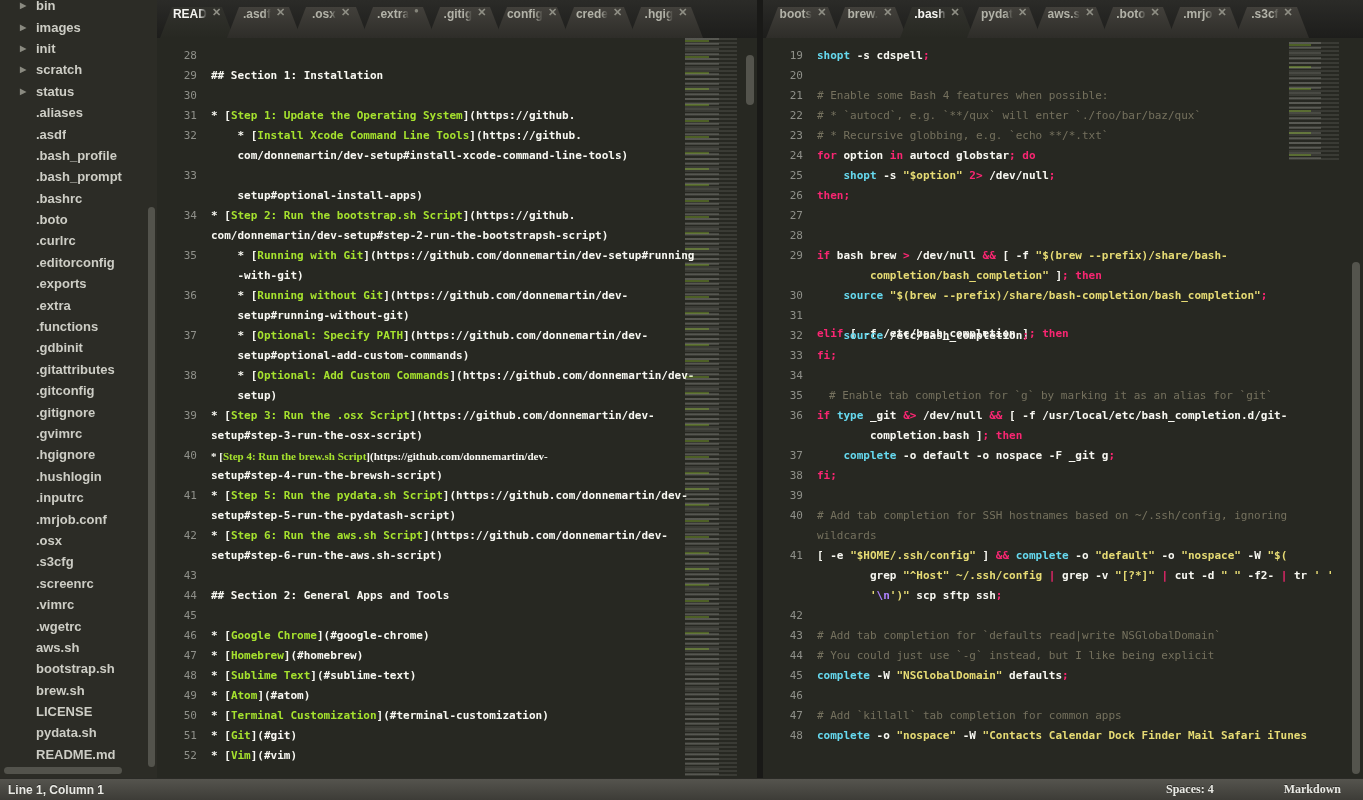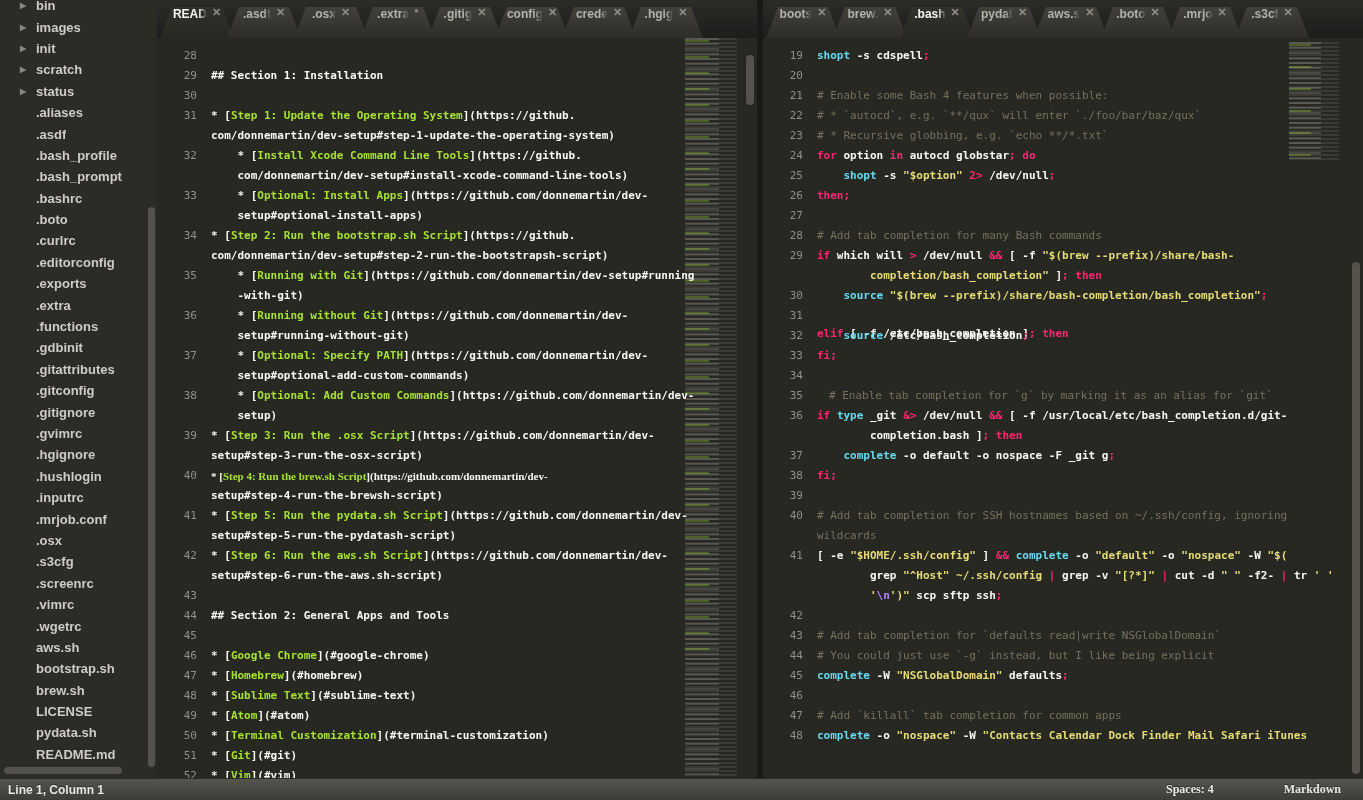--- a/index.html
+++ b/index.html
@@ -222,24 +222,23 @@
             <span class="tlabel">.hgig</span>
             <span class="close">✕</span>
           </div>
         </div>
       <div class="editor">
         <div class="code" id="code0">
             <div class="row"><span class="ln">28</span><span class="txt" style="padding-left: 0ch;"></span></div>
             <div class="row"><span class="ln">29</span><span class="txt" style="padding-left: 0ch;"><span class="tok-w">## Section 1: Installation</span></span></div>
             <div class="row"><span class="ln">30</span><span class="txt" style="padding-left: 0ch;"></span></div>
             <div class="row"><span class="ln">31</span><span class="txt" style="padding-left: 0ch;"><span class="tok-w">* [</span><span class="tok-g">Step 1: Update the Operating System</span><span class="tok-w">](https://github.</span></span></div>
-            <div class="row"><span class="ln"></span><span class="txt" style="padding-left: 0ch;"><span class="tok-w">com/donnemartin/dev-setup#step-1-update-the-operating-system)</span></span></div>
             <div class="row"><span class="ln">32</span><span class="txt" style="padding-left: 4ch; text-align: right;"><span class="tok-w">* [</span><span class="tok-g">Install Xcode Command Line Tools</span><span class="tok-w">](https://github.</span></span></div>
             <div class="row"><span class="ln"></span><span class="txt" style="padding-left: 4ch;"><span class="tok-w">com/donnemartin/dev-setup#install-xcode-command-line-tools)</span></span></div>
-            <div class="row"><span class="ln">33</span><span class="txt" style="padding-left: 4ch;"><span class="tok-w">* [</span><span class="tok-g">Optional: Install Apps</span><span class="tok-w">](https://github.com/donnemartin/dev-</span></span></div>
+            <div class="row"><span class="ln">33</span></div>
             <div class="row"><span class="ln"></span><span class="txt" style="padding-left: 4ch;"><span class="tok-w">setup#optional-install-apps)</span></span></div>
             <div class="row"><span class="ln">34</span><span class="txt" style="padding-left: 0ch;"><span class="tok-w">* [</span><span class="tok-g">Step 2: Run the bootstrap.sh Script</span><span class="tok-w">](https://github.</span></span></div>
             <div class="row"><span class="ln"></span><span class="txt" style="padding-left: 0ch;"><span class="tok-w">com/donnemartin/dev-setup#step-2-run-the-bootstrapsh-script)</span></span></div>
             <div class="row"><span class="ln">35</span><span class="txt" style="padding-left: 4ch;"><span class="tok-w">* [</span><span class="tok-g">Running with Git</span><span class="tok-w">](https://github.com/donnemartin/dev-setup#running</span></span></div>
             <div class="row"><span class="ln"></span><span class="txt" style="padding-left: 4ch;"><span class="tok-w">-with-git)</span></span></div>
             <div class="row"><span class="ln">36</span><span class="txt" style="padding-left: 4ch;"><span class="tok-w">* [</span><span class="tok-g">Running without Git</span><span class="tok-w">](https://github.com/donnemartin/dev-</span></span></div>
             <div class="row"><span class="ln"></span><span class="txt" style="padding-left: 4ch;"><span class="tok-w">setup#running-without-git)</span></span></div>
             <div class="row"><span class="ln">37</span><span class="txt" style="padding-left: 4ch;"><span class="tok-w">* [</span><span class="tok-g">Optional: Specify PATH</span><span class="tok-w">](https://github.com/donnemartin/dev-</span></span></div>
             <div class="row"><span class="ln"></span><span class="txt" style="padding-left: 4ch;"><span class="tok-w">setup#optional-add-custom-commands)</span></span></div>
             <div class="row"><span class="ln">38</span><span class="txt" style="padding-left: 4ch;"><span class="tok-w">* [</span><span class="tok-g">Optional: Add Custom Commands</span><span class="tok-w">](https://github.com/donnemartin/dev-</span></span></div>
@@ -309,22 +308,22 @@
         <div class="code" id="code1">
             <div class="row"><span class="ln">19</span><span class="txt" style="padding-left: 0ch;"><span class="tok-c">shopt</span><span class="tok-w"> -s cdspell</span><span class="tok-p">;</span></span></div>
             <div class="row"><span class="ln">20</span><span class="txt" style="padding-left: 0ch;"></span></div>
             <div class="row"><span class="ln">21</span><span class="txt" style="padding-left: 0ch;"><span class="tok-m"># Enable some Bash 4 features when possible:</span></span></div>
             <div class="row"><span class="ln">22</span><span class="txt" style="padding-left: 0ch;"><span class="tok-m"># * `autocd`, e.g. `**/qux` will enter `./foo/bar/baz/qux`</span></span></div>
             <div class="row"><span class="ln">23</span><span class="txt" style="padding-left: 0ch;"><span class="tok-m"># * Recursive globbing, e.g. `echo **/*.txt`</span></span></div>
             <div class="row"><span class="ln">24</span><span class="txt" style="padding-left: 0ch;"><span class="tok-p">for</span><span class="tok-w"> option </span><span class="tok-p">in</span><span class="tok-w"> autocd globstar</span><span class="tok-p">;</span><span class="tok-w"> </span><span class="tok-p">do</span></span></div>
             <div class="row"><span class="ln">25</span><span class="txt" style="padding-left: 4ch;"><span class="tok-c">shopt</span><span class="tok-w"> -s </span><span class="tok-y">"$option"</span><span class="tok-w"> </span><span class="tok-p">2&gt;</span><span class="tok-w"> /dev/null</span><span class="tok-p">;</span></span></div>
             <div class="row"><span class="ln">26</span><span class="txt" style="padding-left: 0ch;"><span class="tok-p">then;</span></span></div>
             <div class="row"><span class="ln">27</span><span class="txt" style="padding-left: 0ch;"></span></div>
-            <div class="row"><span class="ln">28</span><span class="txt" style="padding-left: 0ch;"><span class="tok-m"># Add tab completion for many Bash commands</span></span></div>
-            <div class="row"><span class="ln">29</span><span class="txt" style="padding-left: 0ch;"><span class="tok-p">if</span><span class="tok-w"> which will </span><span class="tok-p">&gt;</span><span class="tok-w"> /dev/null </span><span class="tok-p">&amp;&amp;</span><span class="tok-w"> [ -f </span><span class="tok-y">"$(brew --prefix)/share/bash-</span></span></div>
+            <div class="row"><span class="ln">28</span></div>
+            <div class="row"><span class="ln">29</span><span class="txt" style="padding-left: 0ch;"><span class="tok-p">if</span><span class="tok-w"> bash brew </span><span class="tok-p">&gt;</span><span class="tok-w"> /dev/null </span><span class="tok-p">&amp;&amp;</span><span class="tok-w"> [ -f </span><span class="tok-y">"$(brew --prefix)/share/bash-</span></span></div>
             <div class="row"><span class="ln"></span><span class="txt" style="padding-left: 8ch;"><span class="tok-y">completion/bash_completion"</span><span class="tok-w"> ]</span><span class="tok-p">;</span><span class="tok-w"> </span><span class="tok-p">then</span></span></div>
             <div class="row"><span class="ln">30</span><span class="txt" style="padding-left: 4ch;"><span class="tok-c">source</span><span class="tok-w"> </span><span class="tok-y">"$(brew --prefix)/share/bash-completion/bash_completion"</span><span class="tok-p">;</span></span></div>
             <div class="row"><span class="ln">31</span><span class="txt" style="padding-left: 0ch; margin-top: 18px;"><span class="tok-p">elif</span><span class="tok-w"> [ -f /etc/bash_completion ]</span><span class="tok-p">;</span><span class="tok-w"> </span><span class="tok-p">then</span></span></div>
             <div class="row"><span class="ln">32</span><span class="txt" style="padding-left: 4ch;"><span class="tok-c">source</span><span class="tok-w"> /etc/bash_completion</span><span class="tok-p">;</span></span></div>
             <div class="row"><span class="ln">33</span><span class="txt" style="padding-left: 0ch;"><span class="tok-p">fi;</span></span></div>
             <div class="row"><span class="ln">34</span><span class="txt" style="padding-left: 0ch;"></span></div>
             <div class="row"><span class="ln">35</span><span class="txt" style="padding-left: 0ch; margin-left: 26px;"><span class="tok-m"># Enable tab completion for `g` by marking it as an alias for `git`</span></span></div>
             <div class="row"><span class="ln">36</span><span class="txt" style="padding-left: 0ch;"><span class="tok-p">if</span><span class="tok-w"> </span><span class="tok-c">type</span><span class="tok-w"> _git </span><span class="tok-p">&amp;&gt;</span><span class="tok-w"> /dev/null </span><span class="tok-p">&amp;&amp;</span><span class="tok-w"> [ -f /usr/local/etc/bash_completion.d/git-</span></span></div>
             <div class="row"><span class="ln"></span><span class="txt" style="padding-left: 8ch;"><span class="tok-w">completion.bash ]</span><span class="tok-p">;</span><span class="tok-w"> </span><span class="tok-p">then</span></span></div>
             <div class="row"><span class="ln">37</span><span class="txt" style="padding-left: 4ch;"><span class="tok-c">complete</span><span class="tok-w"> -o default -o nospace -F _git g</span><span class="tok-p">;</span></span></div>

